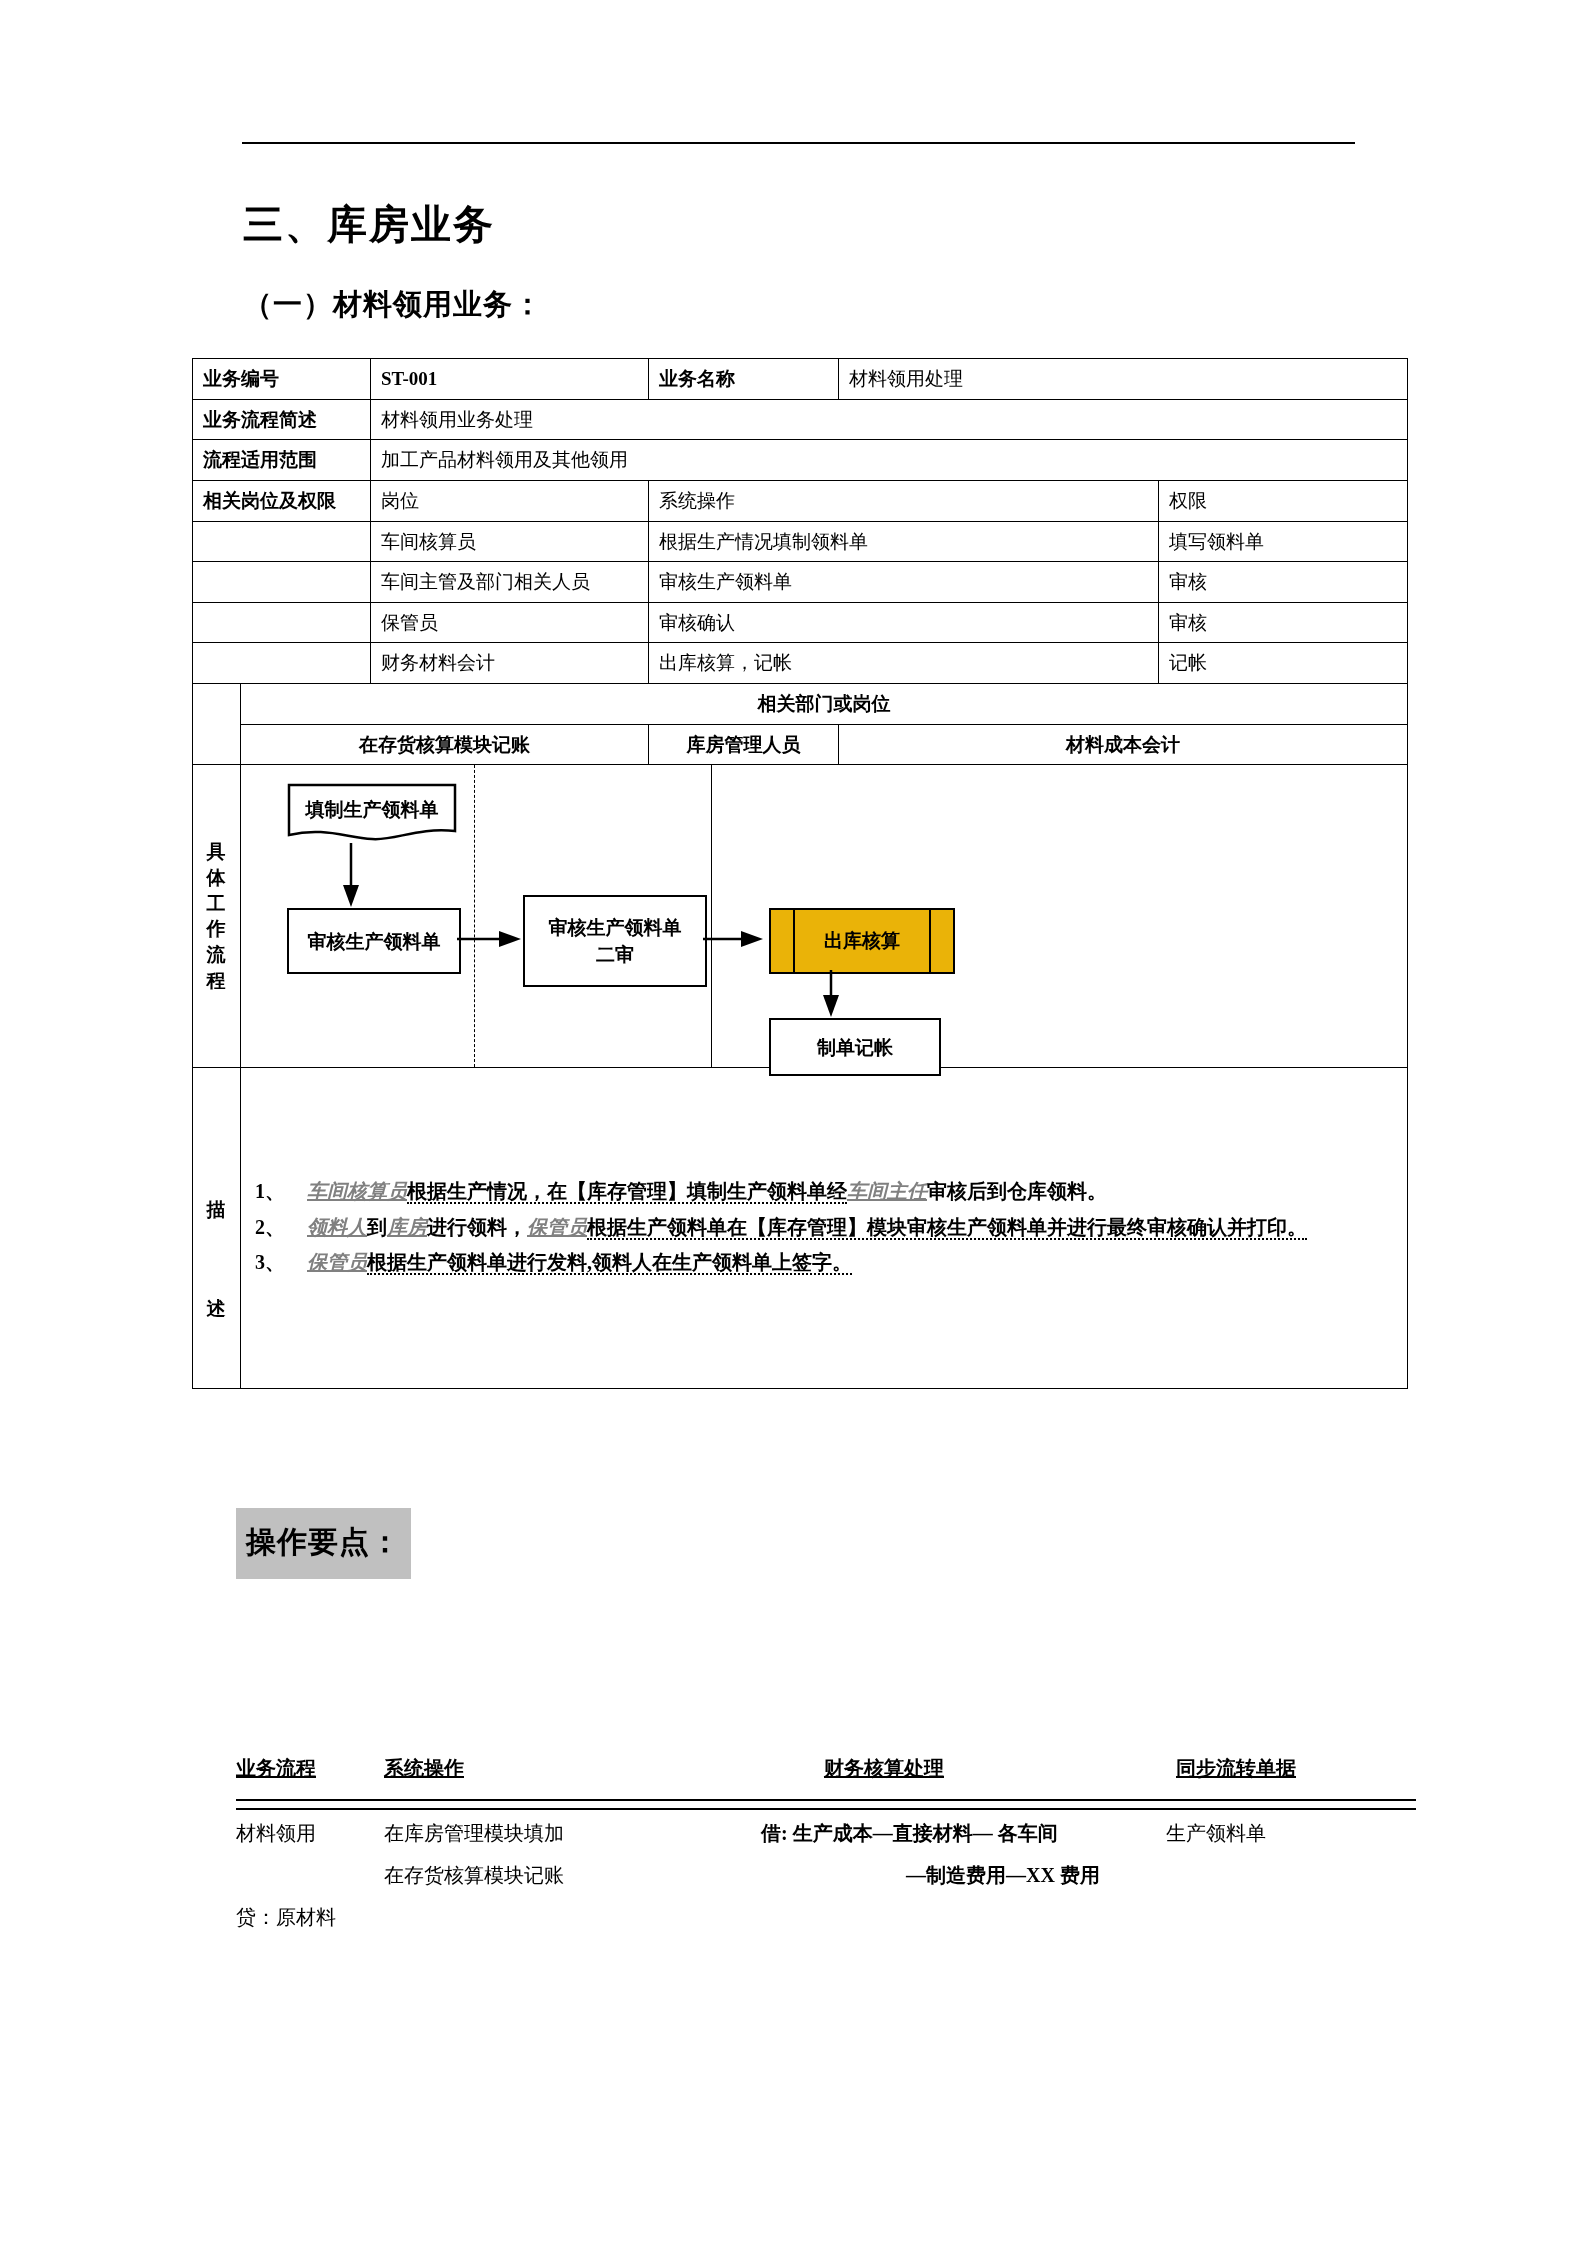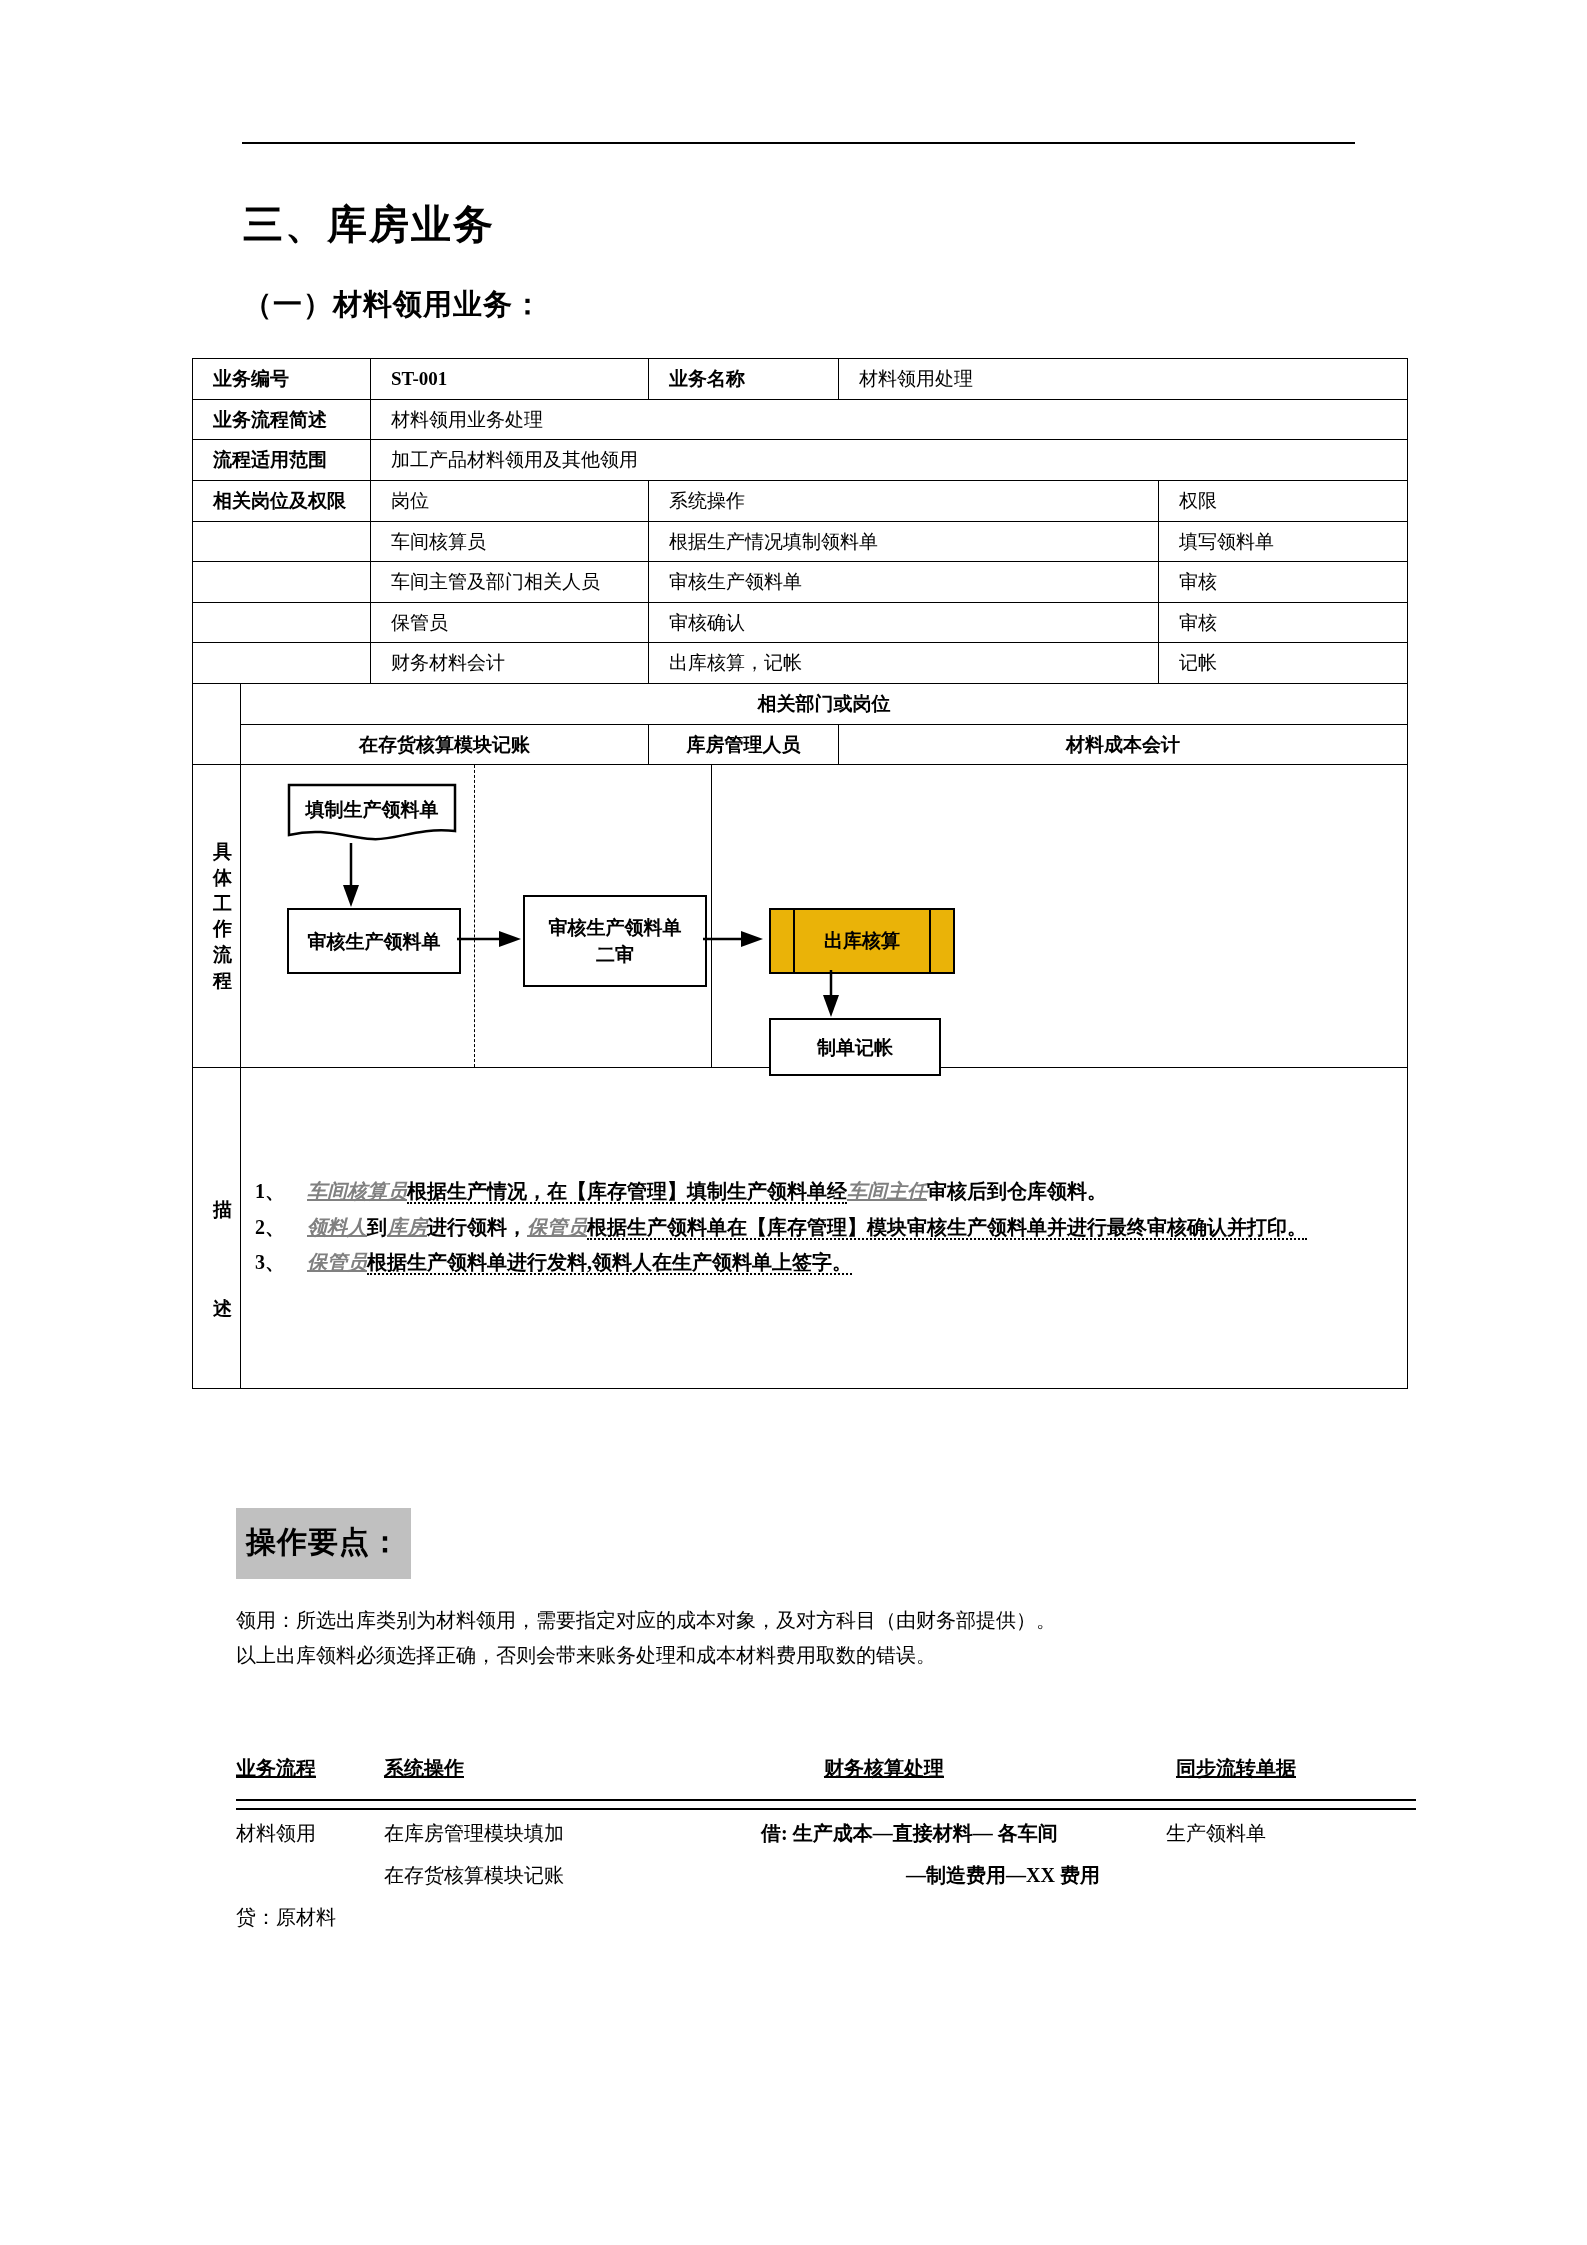--- a/index.html
+++ b/index.html
@@ -31,21 +31,21 @@
   }
 
   
   .maintable{
     position:absolute;left:192px;top:358px;width:1215px;
     border-collapse:collapse;table-layout:fixed;
   }
   .maintable td{
     border:1px solid #000;
     font-size:19px;
-    padding:7px 20px;
+    padding:7px 10px;
     vertical-align:middle;
     line-height:1.35;
     font-family:"Liberation Serif","DejaVu Serif",serif;
   }
   .lbl{font-weight:bold;font-size:20px;white-space:nowrap;}
   .mono-b{font-family:"Liberation Serif","DejaVu Serif",serif;font-weight:bold;font-size:19px;}
   .ctr{text-align:center;}
   .vlbl{
     text-align:center;font-weight:bold;font-size:21px;
     line-height:1.52;letter-spacing:1px;
@@ -287,24 +287,20 @@
           <p class="desc-item">
             <span class="num">3、</span><span class="role">保管员</span><span class="dotted">根据生产领料单进行发料,领料人在生产领料单上签字。</span>
           </p>
 
         </td>
       </tr>
     </tbody>
   </table>
 
   <div class="hl one">操作要点：</div>
-  <div class="para p1">
-    <div>领用：所选出库类别为材料领用，需要指定对应的成本对象，及对方科目（由财务部提供）。</div>
-    <div>以上出库领料必须选择正确，否则会带来账务处理和成本材料费用取数的错误。</div>
-  </div>
 
 
   <div class="acct">
     <div class="hrow">
       <span style="left:0px;">业务流程</span>
       <span style="left:148px;">系统操作</span>
       <span style="left:588px;">财务核算处理</span>
       <span style="left:940px;">同步流转单据</span>
     </div>
     <div class="dbl"></div>

